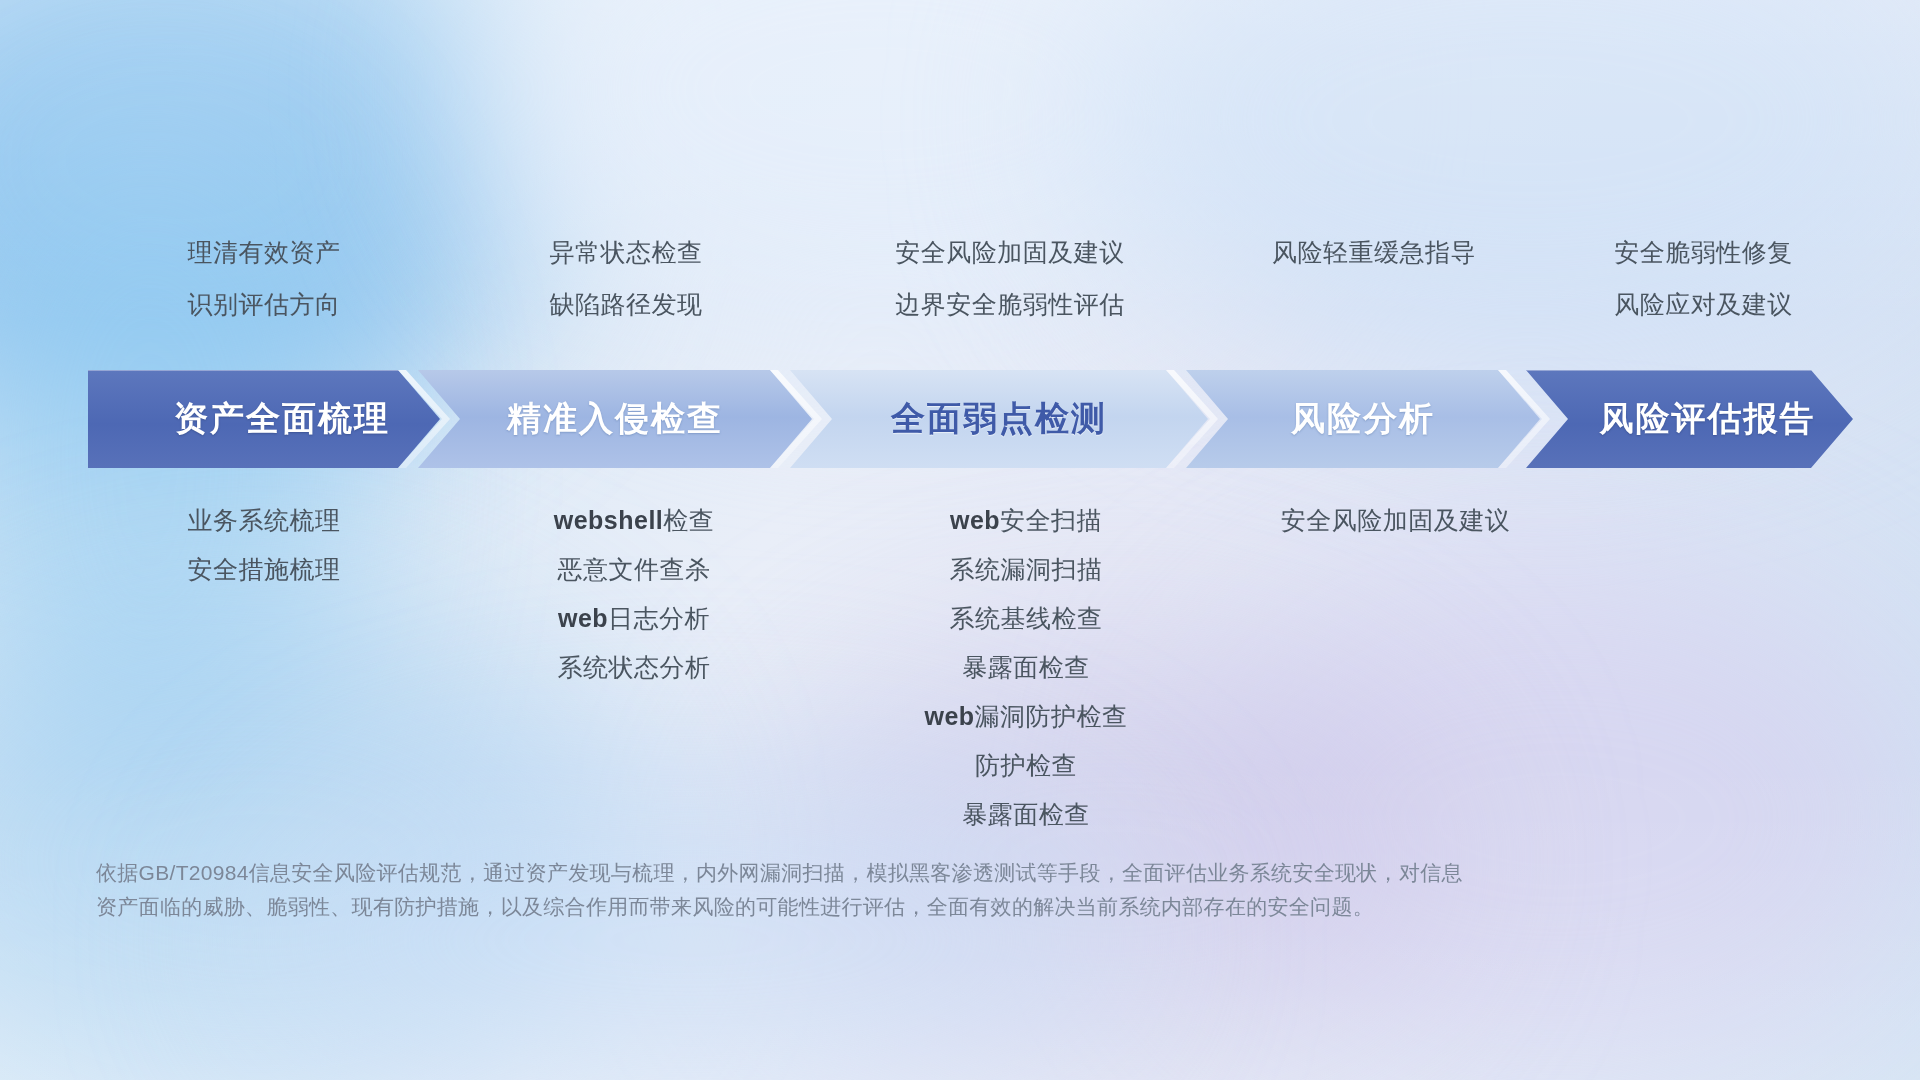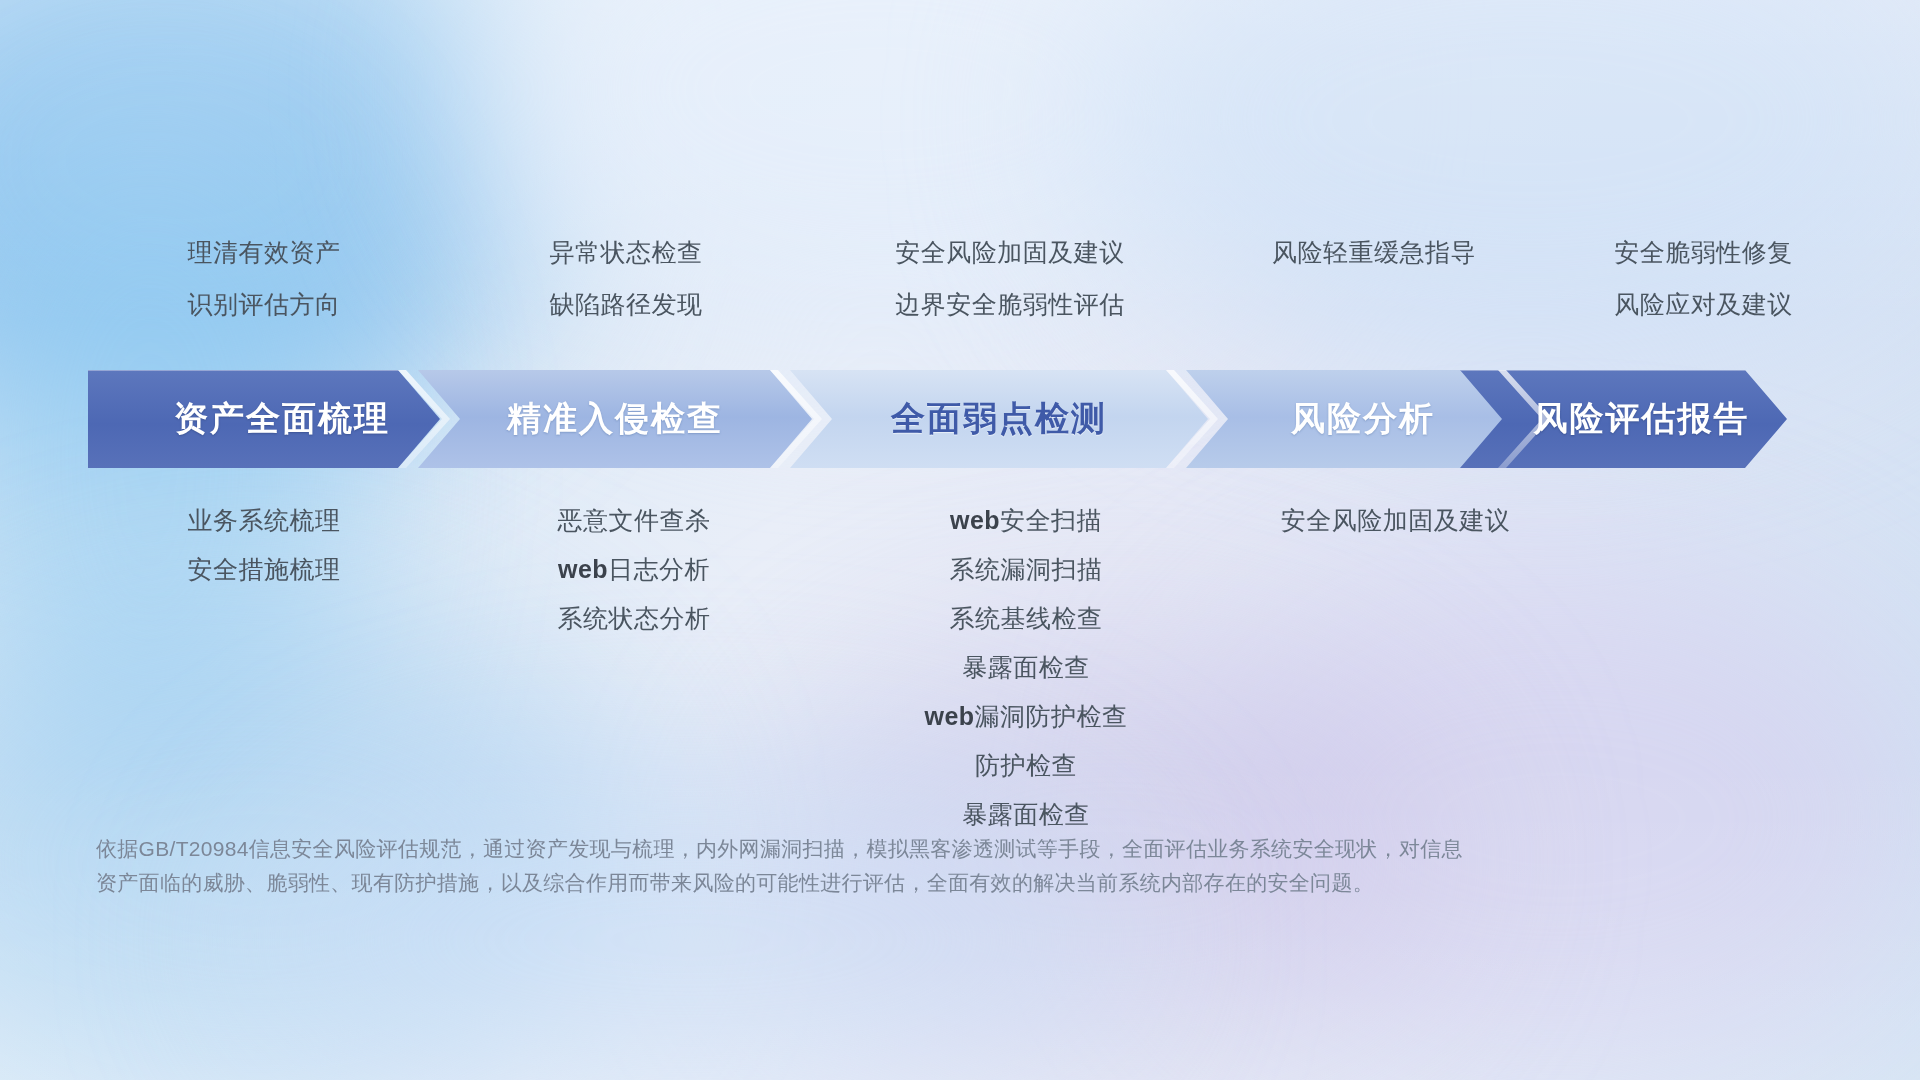--- a/index.html
+++ b/index.html
@@ -65,21 +65,21 @@
   }
   .chev-3{left:702px;width:418px;
     background:linear-gradient(180deg,#d7e3f4 0%,#c3d5ef 48%,#cfdef3 100%);
     clip-path:polygon(0 0, calc(100% - 42px) 0, 100% 50%, calc(100% - 42px) 100%, 0 100%, 42px 50%);
   }
   .chev-4{left:1098px;width:354px;
     background:linear-gradient(180deg,#bed0ec 0%,#a8bee6 48%,#b7cbea 100%);
     clip-path:polygon(0 0, calc(100% - 42px) 0, 100% 50%, calc(100% - 42px) 100%, 0 100%, 42px 50%);
     justify-content:flex-end;
   }
-  .chev-5{left:1372px;width:327px;
+  .chev-5{left:1438px;width:327px;
     background:linear-gradient(180deg,#5d77bd 0%,#4d68b4 55%,#5871b9 100%);
     clip-path:polygon(0 0, calc(100% - 42px) 0, 100% 50%, calc(100% - 42px) 100%, 0 100%, 42px 50%);
     box-shadow:inset 0 1px 0 rgba(255,255,255,.35);
   }
   
   .notch{position:absolute;top:0;height:98px;width:52px;
     background:linear-gradient(180deg,rgba(255,255,255,.85),rgba(255,255,255,.35));
     clip-path:polygon(0 0, 44px 50%, 0 100%, 8px 100%, 52px 50%, 8px 0);
     opacity:.9;pointer-events:none;}
   .n1{left:310px;}
@@ -90,21 +90,21 @@
   
   .bottom-wrap{position:absolute;left:0;top:508px;width:1920px;display:flex;gap:8px;}
   .bcol{flex:0 0 auto;text-align:center;}
   .b-line{
     color:#4a5560;font-size:25px;line-height:1;white-space:nowrap;letter-spacing:.5px;
   }
   .b-line + .b-line{margin-top:24px;}
   .b-line .lat{font-weight:bold;color:#3b424c;}
 
   
-  .footer{position:absolute;left:96px;top:832px;width:1560px;}
+  .footer{position:absolute;left:96px;top:856px;width:1560px;}
   .f-line{color:#7c8798;font-size:21px;line-height:34px;letter-spacing:.3px;white-space:nowrap;}
 </style>
 </head>
 <body>
 
 <div class="bg bg-base"></div>
 <div class="bg">
   <div class="bg-blob blob-1"></div>
   <div class="bg-blob blob-2"></div>
   <div class="bg-blob blob-3"></div>
@@ -161,20 +161,21 @@
     <div class="notch n3"></div>
     <div class="notch n4"></div>
   </div>
 
   <div class="bottom-wrap">
     <div class="bcol" style="width:352px;margin-left:88px;">
       <div class="b-line"><span>业务系统梳理</span></div>
       <div class="b-line"><span>安全措施梳理</span></div>
     </div>
     <div class="bcol" style="width:372px;">
+      <div class="b-line"><span class="lat">webshell</span><span>检查</span></div>
       <div class="b-line"><span>恶意文件查杀</span></div>
       <div class="b-line"><span class="lat">web</span><span>日志分析</span></div>
       <div class="b-line"><span>系统状态分析</span></div>
     </div>
     <div class="bcol" style="width:396px;">
       <div class="b-line"><span class="lat">web</span><span>安全扫描</span></div>
       <div class="b-line"><span>系统漏洞扫描</span></div>
       <div class="b-line"><span>系统基线检查</span></div>
       <div class="b-line"><span>暴露面检查</span></div>
       <div class="b-line"><span class="lat">web</span><span>漏洞防护检查</span></div>

